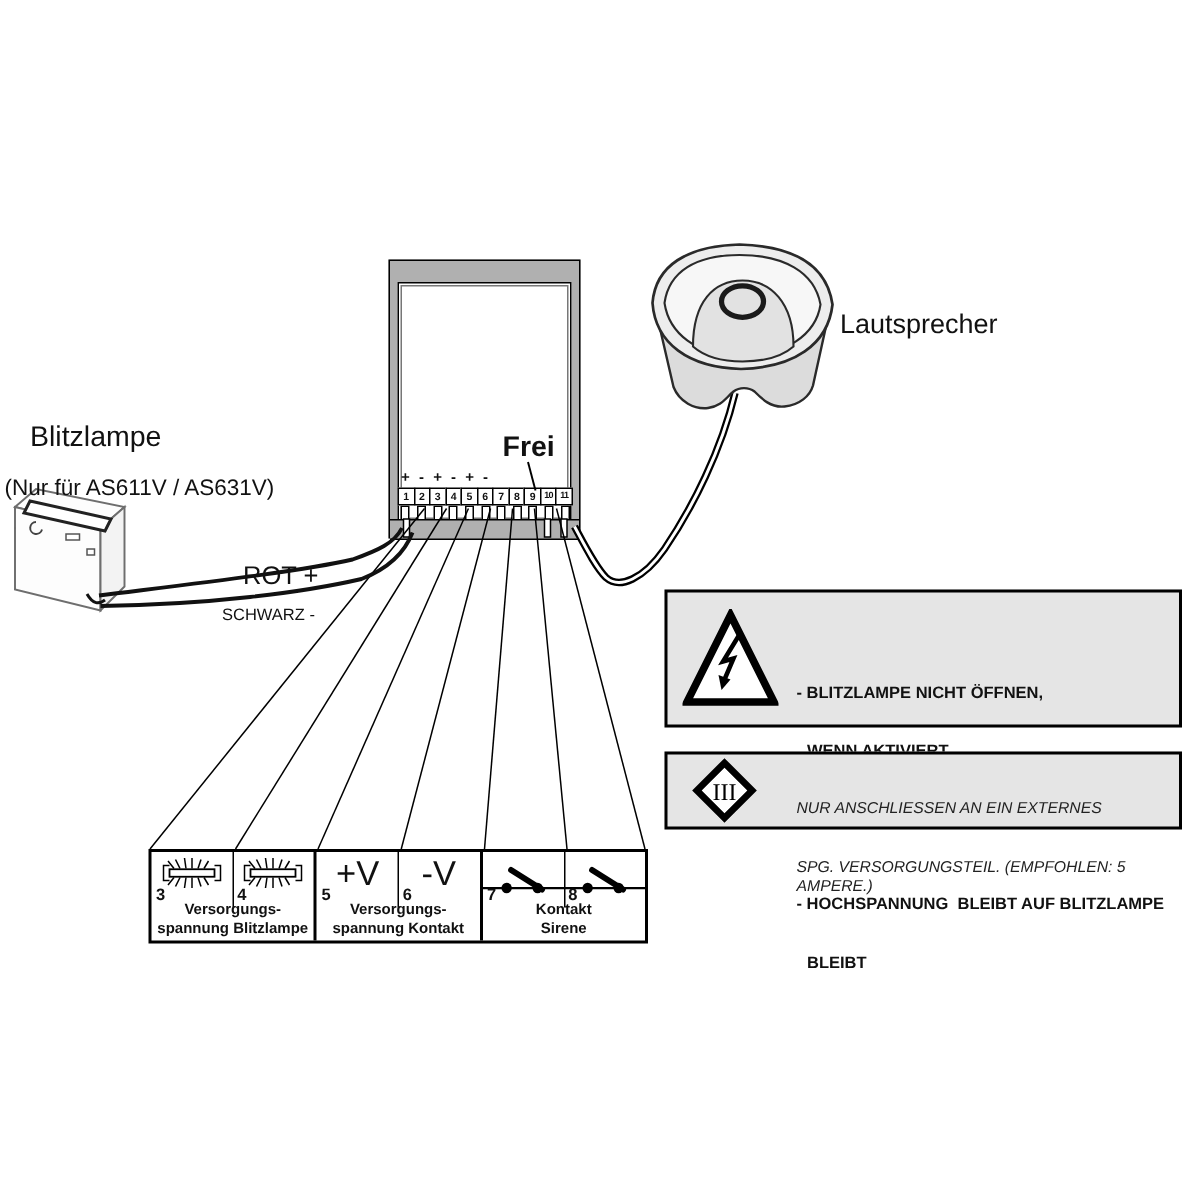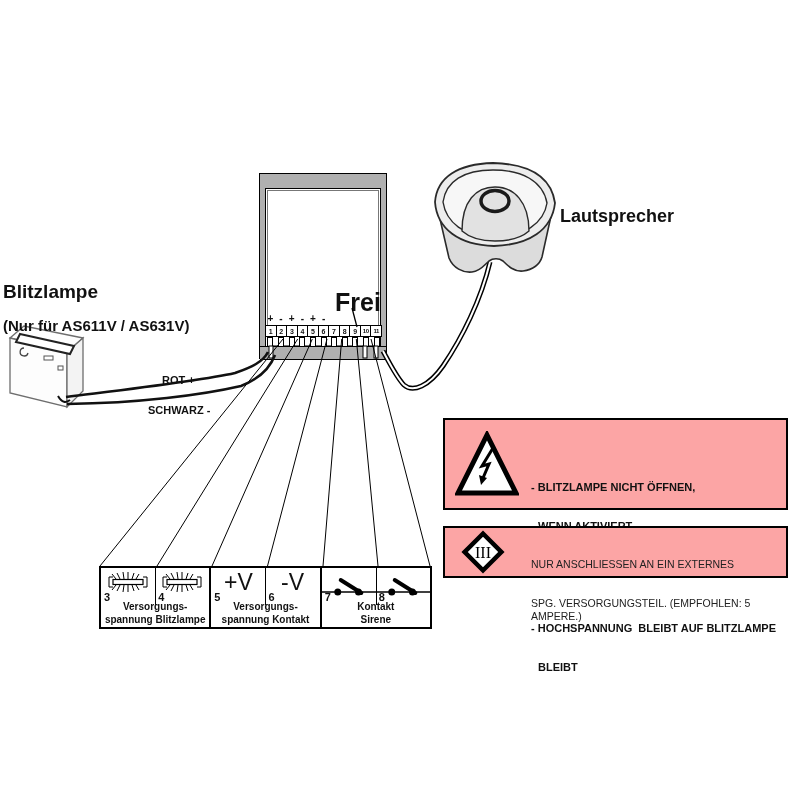--- a/index.html
+++ b/index.html
@@ -1,47 +1,47 @@
 <!DOCTYPE html>
 <html><head>
 <meta charset="utf-8">
 <style>
   html,body{margin:0;padding:0;background:#fff;}
   .page{position:relative;width:800px;height:800px;background:#fff;overflow:hidden;
         font-family:"Liberation Sans",sans-serif;color:#111;}
-  .lbl{position:absolute;font-weight:bold;white-space:pre;}
+  .lbl{position:absolute;font-weight:normal;white-space:pre;}
 
   
   .unit-outer{position:absolute;left:259px;top:173px;width:126px;height:184px;
               background:#b0b0b0;border:1px solid #000;}
   .unit-inner{position:absolute;left:265px;top:188px;width:114px;height:158px;
               background:#fff;border:1px solid #000;}
   .unit-inner2{position:absolute;inset:1px;border:1px solid #777;}
   .unit-band{position:absolute;left:260px;top:346px;width:126px;height:12px;
              background:#b0b0b0;border-top:1px solid #000;border-bottom:1px solid #000;}
   .polarity-row{position:absolute;left:265px;top:314px;width:64px;height:10px;display:flex;}
   .polarity-row span{flex:1;text-align:center;font-size:10px;font-weight:bold;line-height:10px;}
   .term-strip{position:absolute;left:265px;top:325px;width:117px;height:12px;display:flex;}
   .term{flex:1;background:#fff;border:1px solid #000;margin-left:-1px;
         font-size:7px;line-height:11px;text-align:center;font-weight:bold;overflow:hidden;}
   .term:first-child{margin-left:0;}
   .term.sm{font-size:6px;letter-spacing:-0.5px;}
   .stub-row{position:absolute;left:265px;top:337px;width:117px;height:9px;display:flex;}
   .stub-row i{flex:1;display:flex;justify-content:center;}
   .stub-row b{width:4px;height:8px;background:#fff;border:1px solid #000;display:block;}
-  .frei{position:absolute;left:335px;top:288px;font-size:25px;font-weight:bold;}
+  .frei{position:absolute;left:335px;top:288px;font-size:19px;font-weight:bold;}
 
   
-  .warnbox{position:absolute;background:#fca5a5;border:2px solid #000;margin-top:25px;}
+  .warnbox{position:absolute;background:#e5e5e5;border:2px solid #000;}
   .warn1{left:443px;top:393px;width:341px;height:88px;}
   .warn2{left:443px;top:501px;width:341px;height:48px;}
   .warn-text{position:absolute;left:86px;top:9px;font-size:11px;line-height:13px;font-weight:bold;white-space:pre-wrap;}
   .warn-text .cont{padding-left:7px;}
   .w1-item+.w1-item{margin-top:11px;}
-  .warn2 .warn-text{top:4px;font-weight:normal;font-size:10.5px;line-height:13px;color:#222;}
+  .warn2 .warn-text{top:4px;font-weight:normal;font-size:10.5px;line-height:13px;color:#222;font-style:italic;}
   .warn-icon{position:absolute;}
 
   
   .tbl{position:absolute;left:99px;top:566px;width:329px;height:59px;
        border:2px solid #000;display:flex;background:#fff;}
   .tgroup{position:relative;flex:1;}
   .tgroup.bdr{border-right:2px solid #000;}
   .half{position:absolute;top:0;bottom:0;width:50%;}
   .half.r{left:50%;}
   .cell-div{position:absolute;left:50%;top:0;width:1px;height:37px;background:#000;}
@@ -168,23 +168,23 @@
       <path d="M490,262 C481,300 462,338 443,366 C429,386 413,393 404,385 C397,378 390,364 383,351" stroke="#fff" stroke-width="2" fill="none"></path>
       <path d="M437,206 L449,258 C453,268 463,273 472,272 C481,271 484,265 489,261
                C493,258 499,258 503,261 C508,266 514,272 523,271 C533,270 540,264 542,257 L553,207 Z" fill="#dcdcdc" stroke="#2a2a2a" stroke-width="1.6"></path>
       <path d="M435,202 C437,177 458,164 493,163 C528,164 551,176 555,203 C552,230 529,245 494,246 C459,245 437,229 435,202 Z" fill="#ededed" stroke="#2a2a2a" stroke-width="1.8"></path>
       <path d="M443,202 C446,181 464,170 493,170 C522,170 543,181 547,203 C544,223 524,237 494,238 C464,237 446,222 443,202 Z" fill="#f7f7f7" stroke="#2a2a2a" stroke-width="1.4"></path>
       <path d="M462,231 C462,201 476,187 495,187 C514,187 529,202 529,231 C521,238 508,241 495,241 C482,241 470,238 462,231 Z" fill="#e2e2e2" stroke="#2a2a2a" stroke-width="1.4"></path>
       <ellipse cx="495" cy="201" rx="14" ry="10.5" fill="none" stroke="#1a1a1a" stroke-width="3.5"></ellipse>
     </g>
   </svg>
 
-  <div class="lbl" style="left:3px;top:281px;font-size:19px;">Blitzlampe</div>
+  <div class="lbl" style="left:20px;top:281px;font-size:19px;">Blitzlampe</div>
   <div class="lbl" style="left:3px;top:317px;font-size:15px;">(Nur für AS611V / AS631V)</div>
-  <div class="lbl" style="left:162px;top:374px;font-size:11px;">ROT +</div>
+  <div class="lbl" style="left:162px;top:374px;font-size:17px;">ROT +</div>
   <div class="lbl" style="left:136px;top:404px;font-size:11px;margin-left:12px;">SCHWARZ -</div>
   <div class="lbl" style="left:560px;top:206px;font-size:18px;">Lautsprecher</div>
 
   <div class="warnbox warn1">
     <svg class="warn-icon" style="left:10px;top:11px;" width="64" height="66" viewBox="0 0 64 66">
       <polygon points="32,4 61,62 3,62" fill="#fff" stroke="#000" stroke-width="5"></polygon>
       <path d="M38,17 L27,35 L34,33 L28,47" fill="none" stroke="#000" stroke-width="3"></path>
       <polygon points="26,54 24,44 32,47" fill="#000"></polygon>
     </svg>
     <div class="warn-text">

